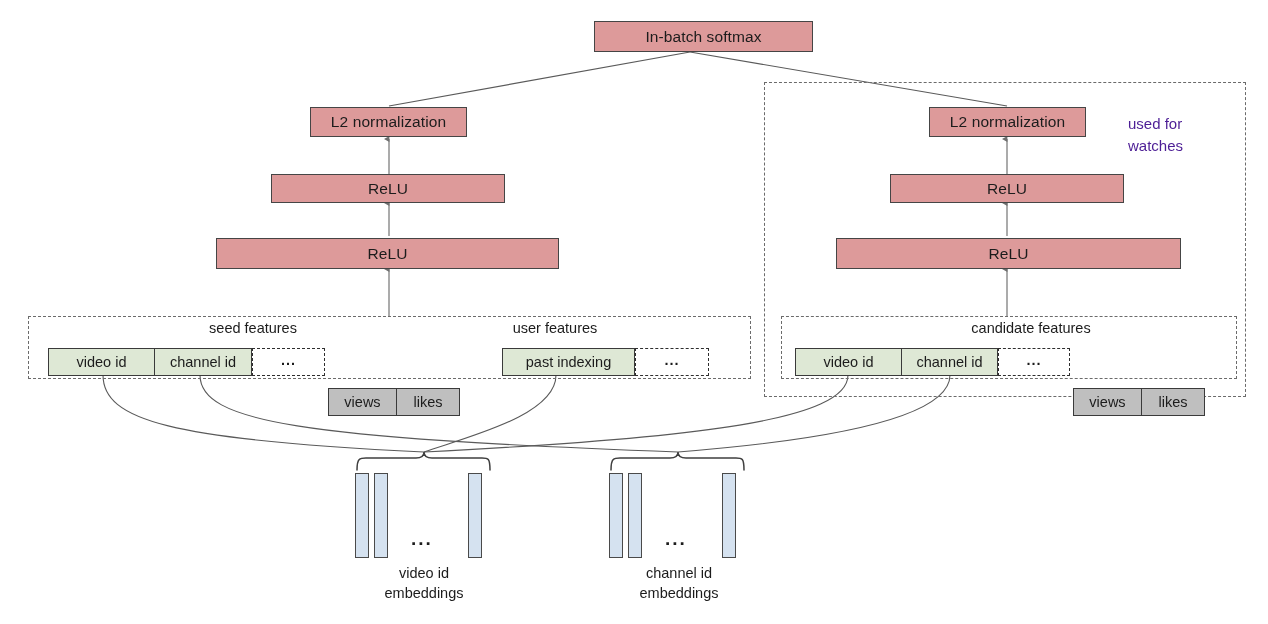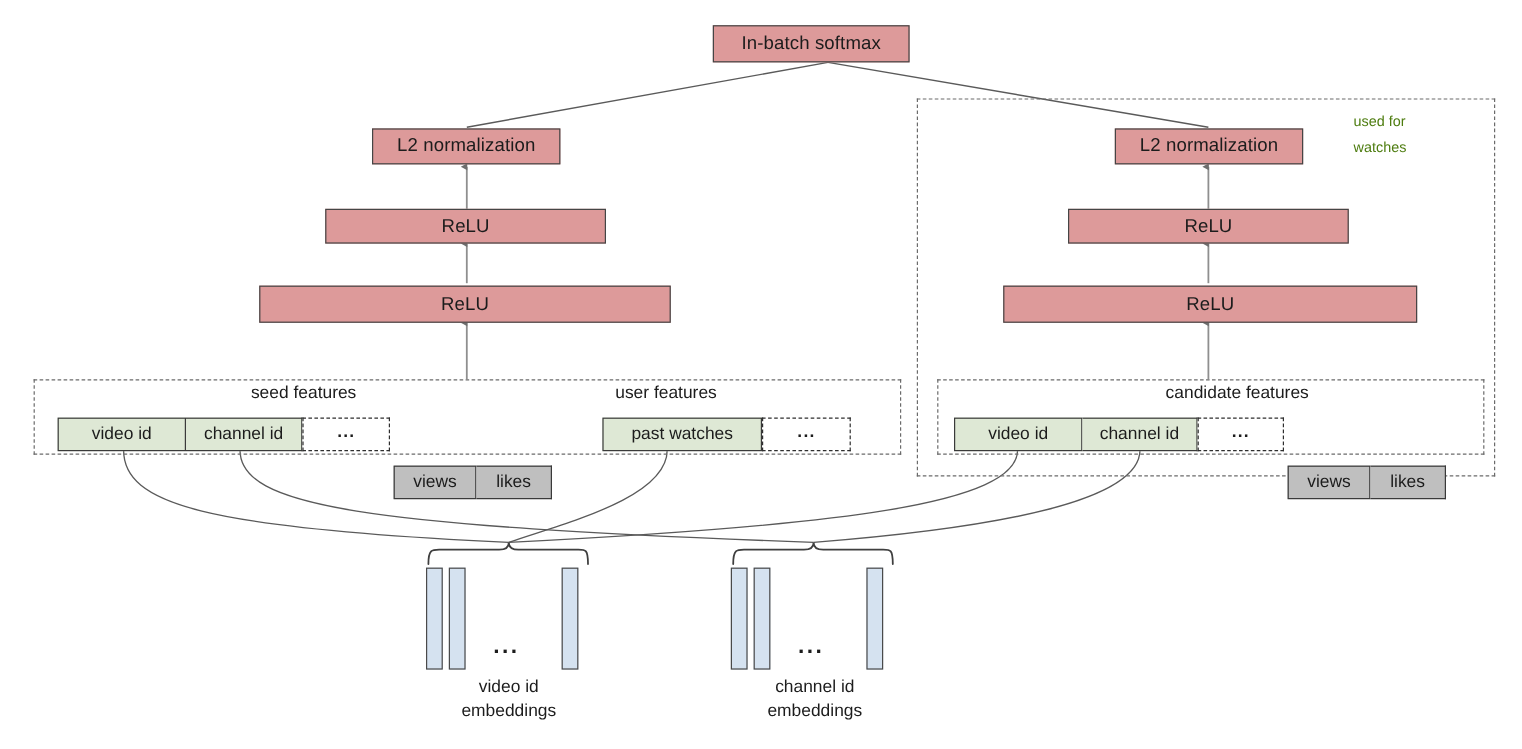--- a/index.html
+++ b/index.html
@@ -66,24 +66,25 @@
 
   .cap {
     position: absolute;
     font-size: 14.5px;
     color: #1c1c1c;
     white-space: nowrap;
     text-align: center;
   }
   .note {
     position: absolute;
-    font-size: 12px;
-    color: #4d7c0f;
+    font-size: 15px;
+    color: #4c1d95;
     line-height: 22px;
     white-space: nowrap;
+    margin-top: 23px;
   }
   .emblabel {
     position: absolute;
     font-size: 14.5px;
     color: #1c1c1c;
     line-height: 20px;
     text-align: center;
     white-space: nowrap;
   }
 
@@ -144,21 +145,21 @@
     </g>
 
     <g stroke="#3f3f3f" stroke-width="1.5" fill="none" stroke-linecap="round">
       <path d="M357,470 C357,458 360,458 366,458 L416,458 C422,458 424,456 424,452
                C424,456 426,458 432,458 L482,458 C488,458 490,458 490,470"></path>
       <path d="M611,470 C611,458 614,458 620,458 L670,458 C676,458 678,456 678,452
                C678,456 680,458 686,458 L736,458 C742,458 744,458 744,470"></path>
     </g>
   </svg>
 
-  <div class="pbox" style="left:594px; top:21px; width:164px; height:31px;">
+  <div class="pbox" style="left:594px; top:21px; width:219px; height:31px;">
     <span>In-batch softmax</span>
   </div>
 
   <div class="dashgroup" style="left:764px; top:82px; width:482px; height:315px;"></div>
   <div class="note" style="left:1128px; top:90px;">
     <div>used for</div>
     <div>watches</div>
   </div>
 
   <div class="pbox" style="left:310px; top:107px; width:157px; height:30px;">
@@ -195,21 +196,21 @@
   </div>
   <div class="fcell gray" style="left:328px; top:348px; width:69px; height:28px;">
     <span>views</span>
   </div>
   <div class="fcell gray joinleft" style="left:397px; top:348px; width:63px; height:28px;">
     <span>likes</span>
   </div>
 
   <div class="cap" style="left:475px; top:320px; width:160px;">user features</div>
   <div class="fcell green" style="left:502px; top:348px; width:133px; height:28px;">
-    <span>past watches</span>
+    <span>past indexing</span>
   </div>
   <div class="fcell dashed" style="left:635px; top:348px; width:74px; height:28px;">
     <span>...</span>
   </div>
 
   <div class="dashgroup" style="left:781px; top:316px; width:456px; height:63px;"></div>
   <div class="cap" style="left:946px; top:320px; width:170px;text-align:center;">candidate features</div>
   <div class="fcell green" style="left:795px; top:348px; width:107px; height:28px;">
     <span>video id</span>
   </div>

